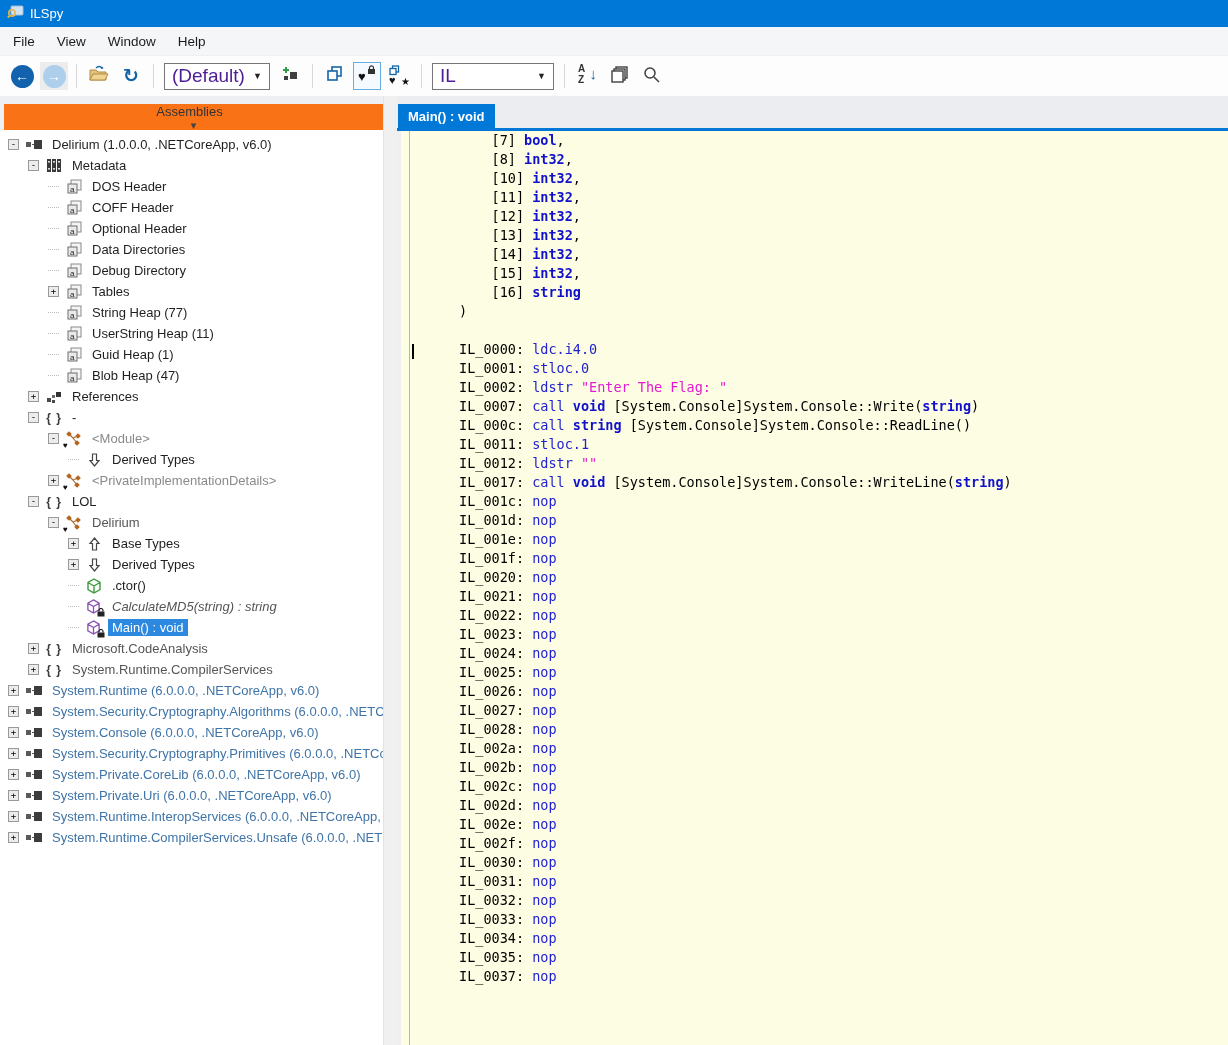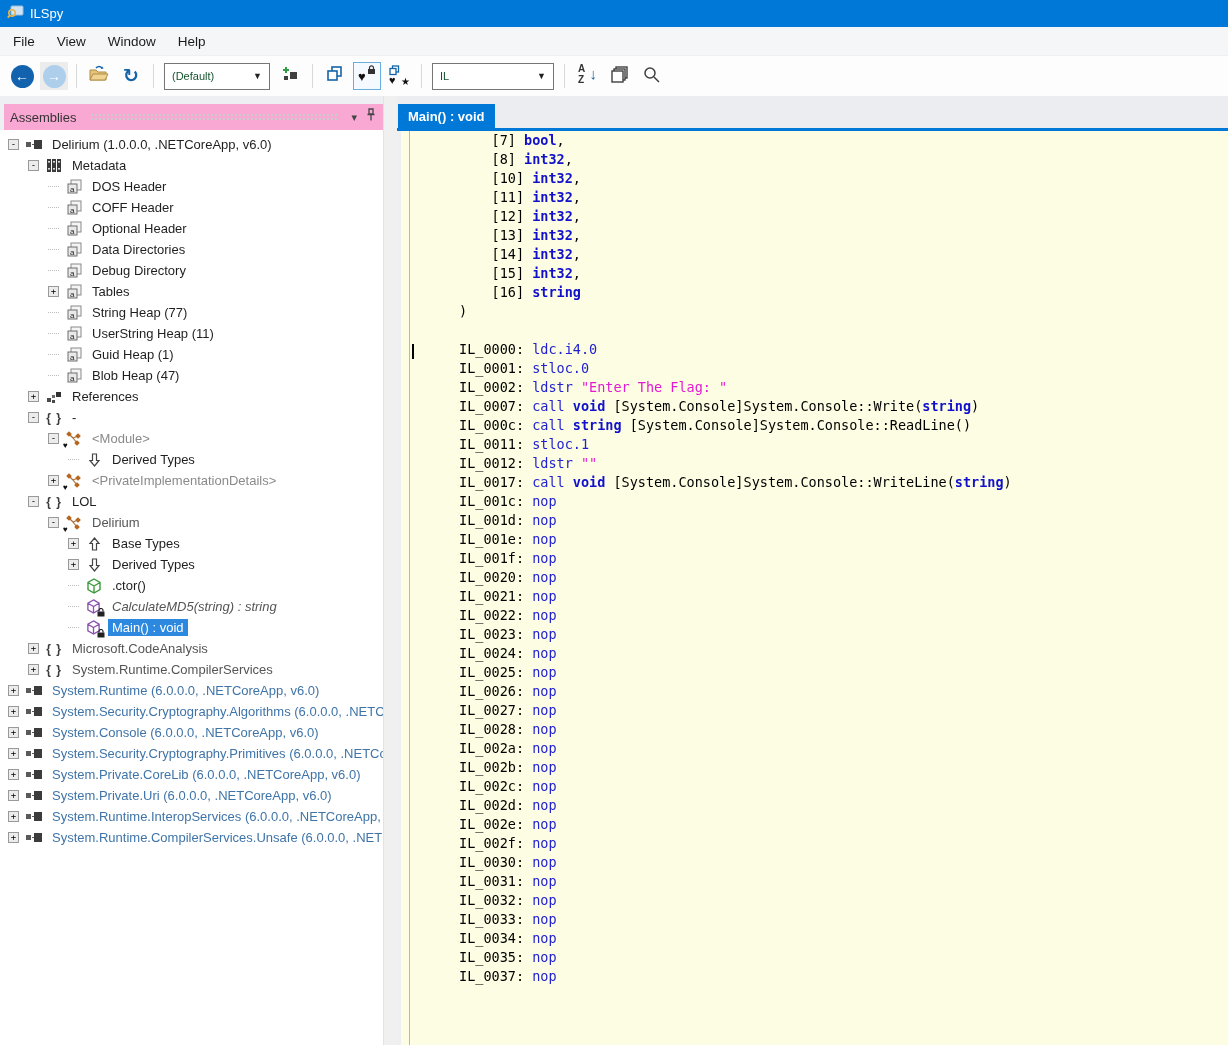--- a/index.html
+++ b/index.html
@@ -20,33 +20,33 @@
   
   .toolbar { position:absolute; left:0; top:56px; width:1228px; height:40px;
     background:#fdfdfd; display:flex; align-items:center; padding-left:6px; }
   .tb-btn { width:28px; height:28px; display:flex; align-items:center; justify-content:center;
     margin:0 2px; border:1px solid transparent; }
   .tb-btn.active { border:1px solid #66afe0; background:#f4faff; }
   .tb-btn.disabled-bg { background:#ececec; }
   .tb-sep { width:1px; height:24px; background:#d8d8d8; margin:0 6px; }
   .combo { height:27px; background:#fff; border:1px solid #767676; display:flex;
     align-items:center; justify-content:space-between; padding:0 7px; margin:0 4px; }
-  .combo .val { font-size:11px; color:#14532d; }
+  .combo .val { font-size:19px; color:#4c1d95; }
   .combo .arr { font-size:9px; color:#222; margin-left:8px; }
   .circle-btn { width:23px; height:23px; border-radius:50%; color:#fff; font-size:14px;
     font-weight:bold; display:flex; align-items:center; justify-content:center; line-height:1; }
   .glyph-blue { color:#1464a8; font-size:19px; font-weight:bold; line-height:1; }
 
   
   .content { position:absolute; left:0; top:96px; width:1228px; height:949px; background:#edeff2; }
 
   
   .sidebar { position:absolute; left:0; top:0; width:397px; height:949px; }
   .panel-header { position:absolute; left:4px; top:8px; width:379px; height:26px;
-    background:#f9a8d4; display:flex; align-items:center; padding:0 6px; }
+    background:#f97316; display:flex; align-items:center; padding:0 6px;flex-direction:column; }
   .panel-header .ph-title { font-size:13px; color:#333; margin-right:8px; white-space:nowrap; }
   .panel-grip { flex:1; height:8px; margin:0 6px;
     background-image:radial-gradient(#c9ccce 1px, transparent 1px); background-size:4px 4px; }
   .panel-header .chev { font-size:11px; color:#444; padding:0 8px; }
   .tree { position:absolute; left:0; top:34px; width:383px; height:915px; background:#fff;
     overflow:hidden; padding-top:4px; }
   .splitter { position:absolute; left:383px; top:0; width:14px; height:949px; background:#f0f0f0;
     border-left:1px solid #e3e3e3; }
   .trow { height:21px; display:flex; align-items:center; white-space:nowrap; font-size:13px; color:#1f1f1f; }
   .trow .expander { width:11px; height:11px; min-width:11px; border:1px solid #999;

